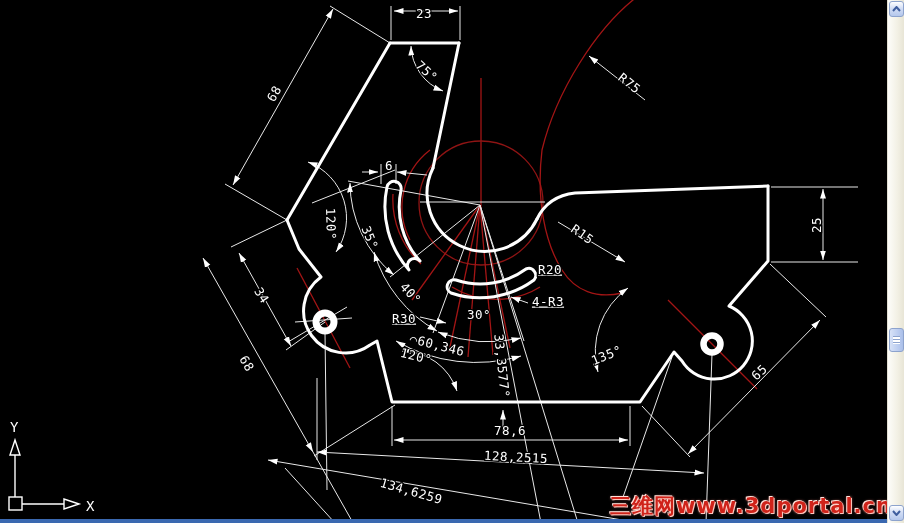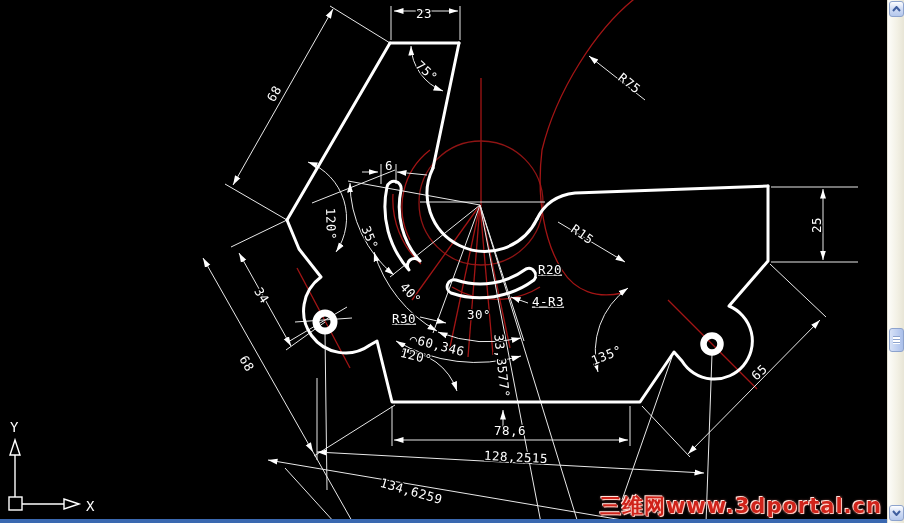--- a/index.html
+++ b/index.html
@@ -5,21 +5,21 @@
   html,body{margin:0;padding:0;background:#000;}
   #stage{position:relative;width:904px;height:523px;overflow:hidden;background:#000;
          font-family:"DejaVu Sans Mono","Liberation Mono",monospace;}
   #cad{position:absolute;left:0;top:0;}
   
   #dim-labels text{fill:#ffffff;font-family:"DejaVu Sans Mono","Liberation Mono",monospace;
       font-size:12.5px;text-anchor:middle;dominant-baseline:middle;
       paint-order:stroke;stroke:#000;stroke-width:2.5px;letter-spacing:0.5px;}
   #ucs text{fill:#fff;font-size:14px;font-family:"DejaVu Sans Mono",monospace;}
   
-  #watermark{position:absolute;right:22px;top:492px;font-family:"DejaVu Sans",sans-serif;
+  #watermark{position:absolute;right:12px;top:492px;font-family:"DejaVu Sans",sans-serif;
       font-weight:bold;font-size:21px;color:#cf231a;letter-spacing:1px;white-space:nowrap;
       text-shadow:1px 1px 0 #ffc9c0,-1px -1px 0 #ffe2dc,0 0 3px #ff8d80,0 0 1px #ffffff;}
   
   #vscroll{position:absolute;right:0;top:0;width:17px;height:523px;
       background:linear-gradient(to right,#fdfdfa,#f2f0e4 60%,#e8e5d6);border-left:1px solid #e2dfd2;box-sizing:border-box;}
   .sb-btn{position:absolute;left:1px;width:15px;height:16px;border-radius:3px;
       background:linear-gradient(#ffffff,#d3def5 45%,#b4c7ec);border:1px solid #8da3cd;
       box-sizing:border-box;display:flex;align-items:center;justify-content:center;}
   #sb-up{top:1px;}
   #sb-down{top:505px;}

